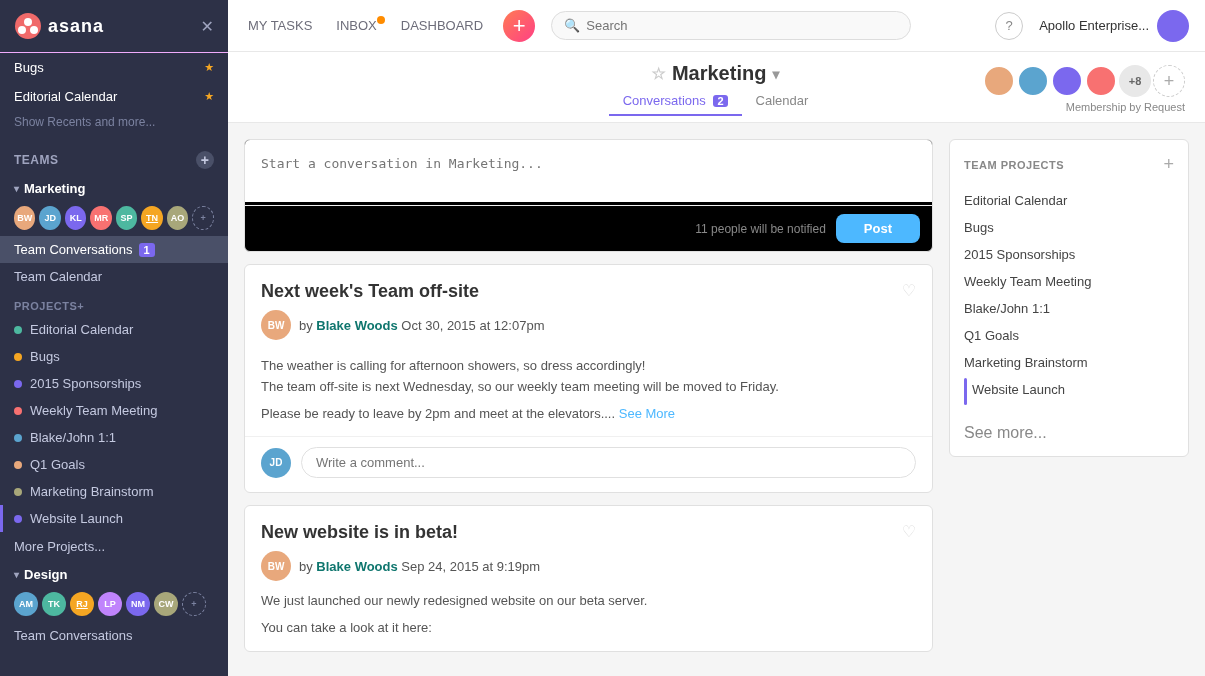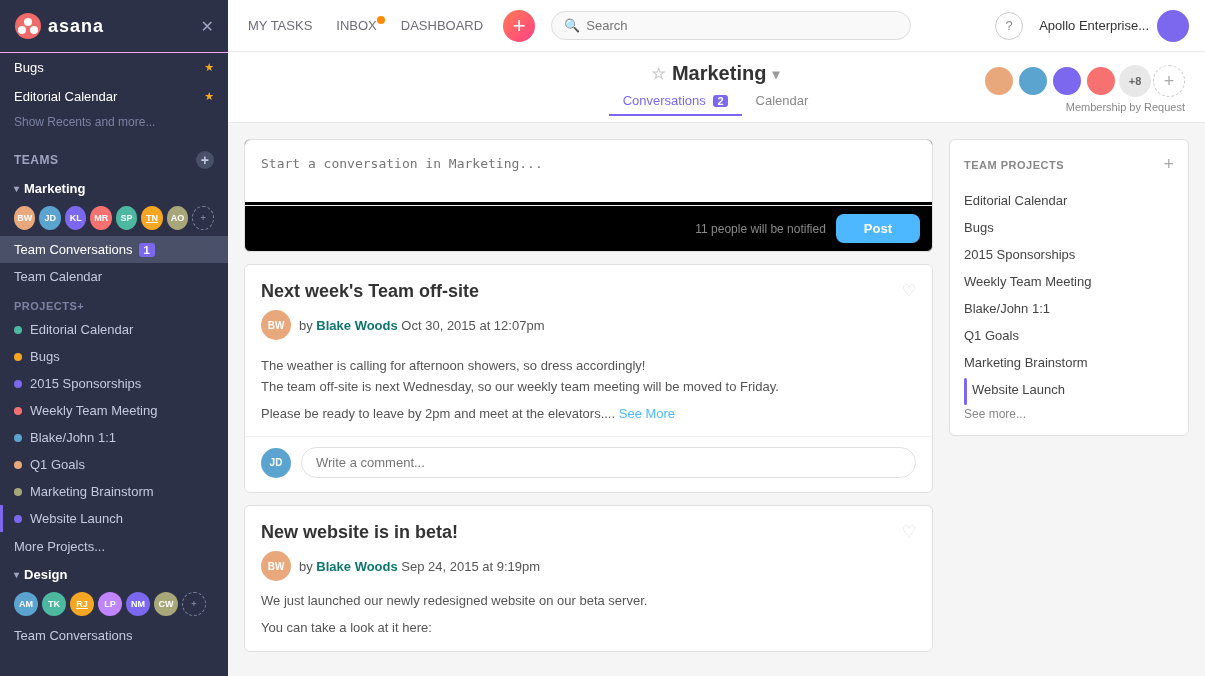--- a/index.html
+++ b/index.html
@@ -558,24 +558,24 @@
     }
     .project-left-bar {
       width: 3px;
       height: 100%;
       position: absolute;
       left: -14px;
       top: 0;
       border-radius: 0 2px 2px 0;
     }
     .see-more-link {
-      font-size: 12px;
+      font-size: 16px;
       color: #888;
       cursor: pointer;
-      margin-top: 4px;
+      margin-top: 21px;
     }
 
     
     .av1 { background: #e8a87c; }
     .av2 { background: #7b68ee; }
     .av3 { background: #5ba4cf; }
     .av4 { background: #f87171; }
     .av5 { background: #4db8a0; }
     .av6 { background: #f5a623; text-decoration: underline; }
     .av7 { background: #a8a77a; }

